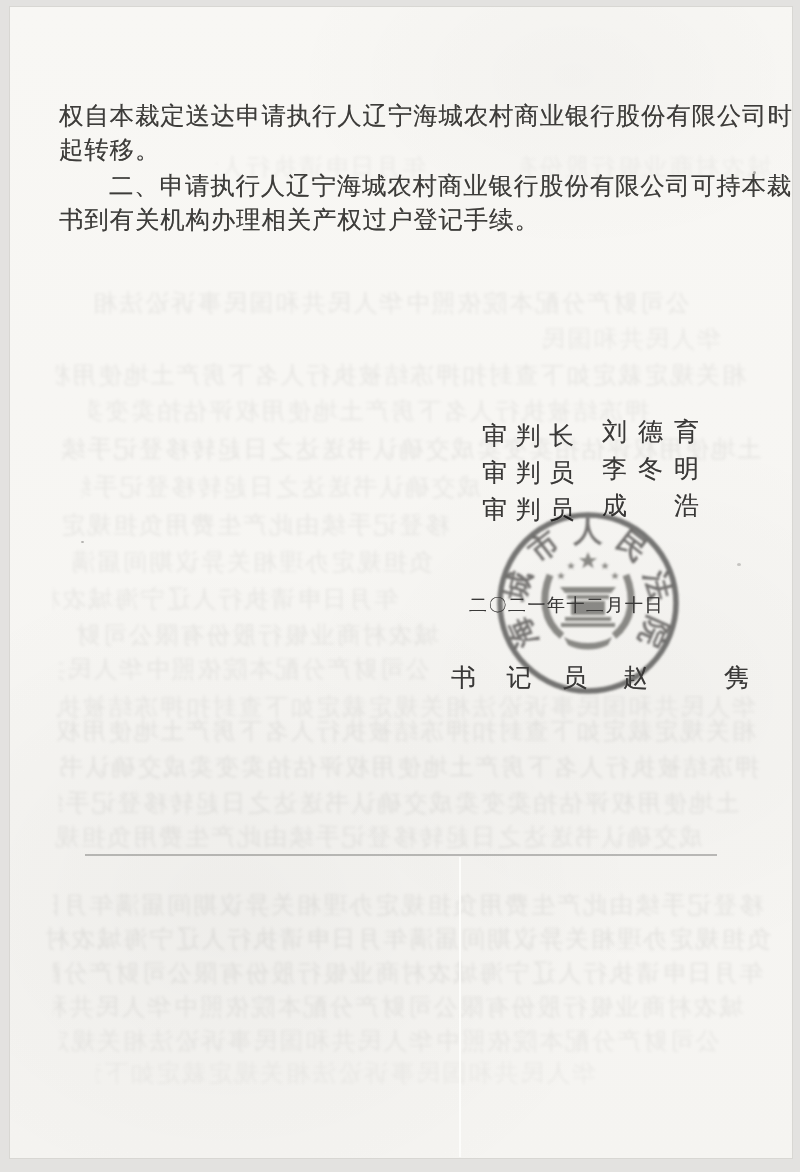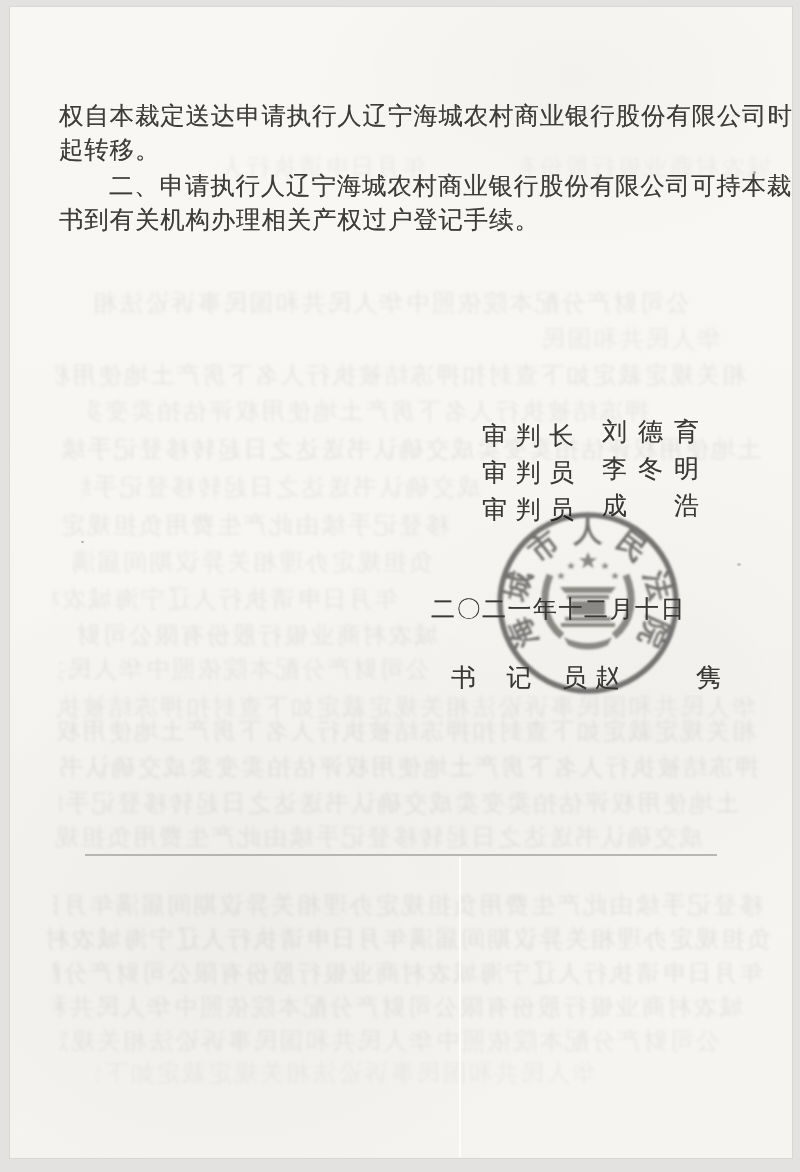--- a/index.html
+++ b/index.html
@@ -31,31 +31,31 @@
   .indent{padding-left:50px;}
   .bl0{top:98px;}  .bl1{top:132px;}  .bl2{top:168px;}  .bl3{top:202px;text-align:right;}  .bl4{top:236px;}
 
   .sig-block{position:absolute;left:481px;top:412px;}
   .sig-line{display:flex;height:37px;align-items:center;
     font-size:25px;color:#3a3938;text-shadow:0 0 0.6px rgba(60,58,55,0.5);}
   .sig-role{width:92px;text-align:justify;text-align-last:justify;margin-top:8px;}
   .sig-name{width:97px;margin-left:28px;text-align:justify;text-align-last:justify;}
 
   .date-line{
-    position:absolute;left:430px;top:592px;
-    font-size:24px;letter-spacing:1.5px;color:#3a3938;
+    position:absolute;left:468px;top:592px;
+    font-size:18px;letter-spacing:1.5px;color:#3a3938;
     z-index:4;text-shadow:0 0 0.6px rgba(60,58,55,0.5);
   }
   .clerk-line{
     position:absolute;left:450px;top:660px;display:flex;
     font-size:25px;color:#3a3938;z-index:4;
     text-shadow:0 0 0.6px rgba(60,58,55,0.5);
   }
   .clerk-role{width:136px;text-align:justify;text-align-last:justify;}
-  .clerk-name{width:126px;margin-left:8px;text-align:justify;text-align-last:justify;}
+  .clerk-name{width:126px;margin-left:36px;text-align:justify;text-align-last:justify;}
 
   .seal{
     position:absolute;left:487px;top:502px;width:200px;height:200px;
     mix-blend-mode:multiply;opacity:0.88;z-index:3;
   }
 
   .ghost{
     position:absolute;height:30px;overflow:hidden;
     font-size:24px;letter-spacing:2px;color:#84837f;
     transform:scaleX(-1);filter:blur(1.7px);

